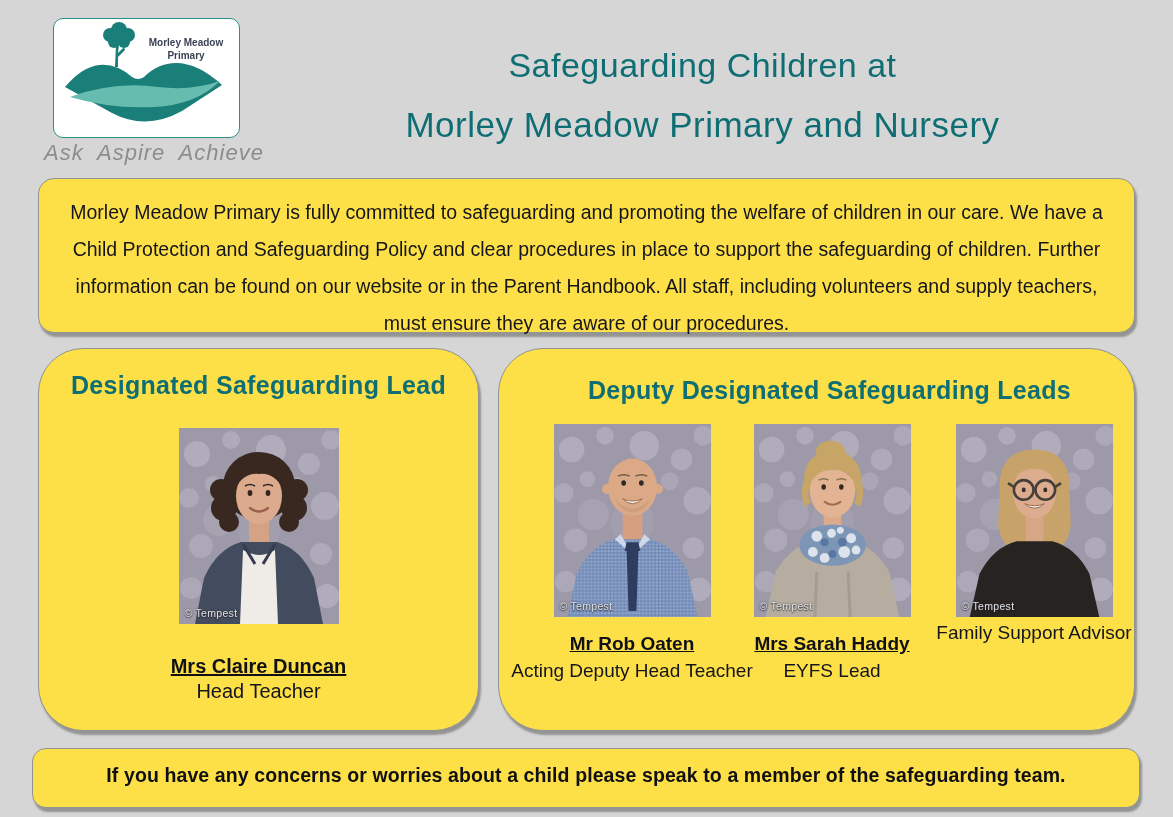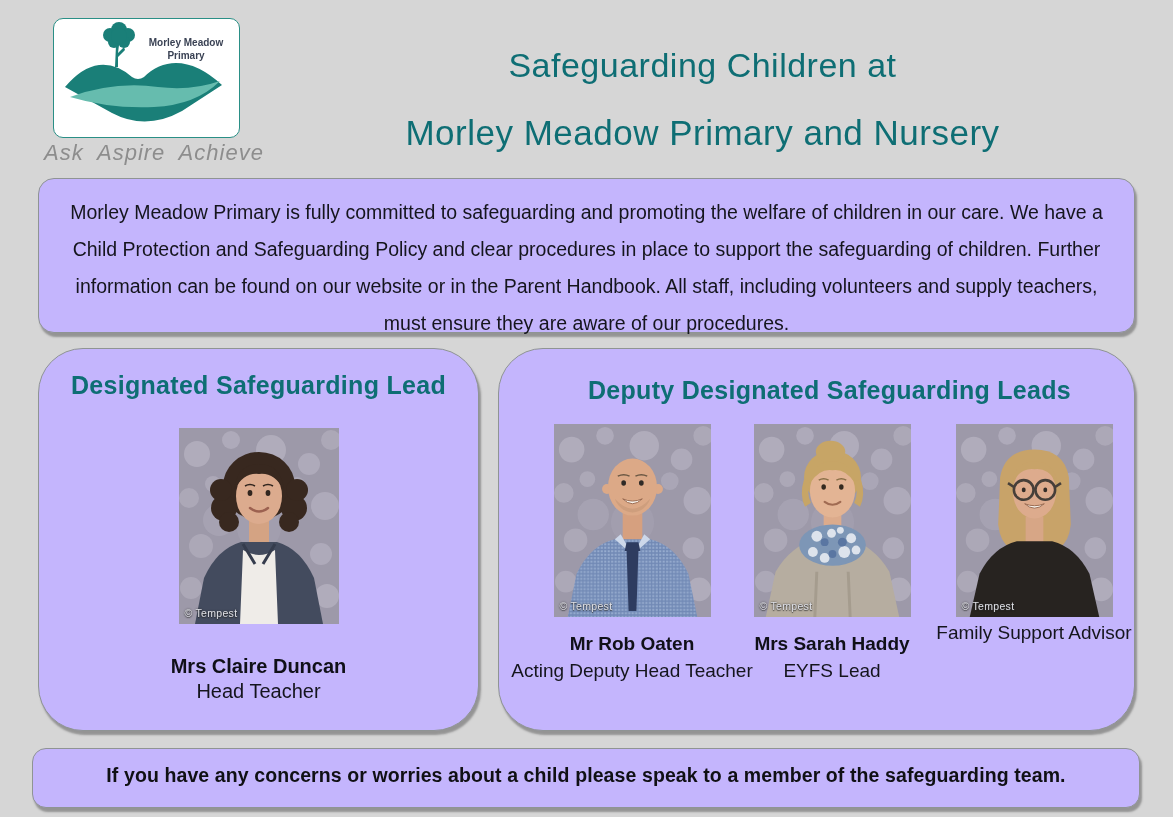--- a/index.html
+++ b/index.html
@@ -21,24 +21,24 @@
     position:absolute;left:44px;top:140px;width:220px;
     font-size:22px;font-style:italic;color:#8d8d8d;
     letter-spacing:1px;word-spacing:7px;
   }
   
   .title-block{
     position:absolute;left:235px;top:0;width:935px;text-align:center;
     color:#0e6e74;font-weight:normal;letter-spacing:0.5px;
   }
   .title-line1{margin-top:46px;font-size:34px;}
-  .title-line2{margin-top:28px;font-size:35px;}
+  .title-line2{margin-top:20px;font-size:35px;}
   
   .panel{
-    position:absolute;background:#c4b5fd;
+    position:absolute;background:#fde047;
     border:1.6px solid #8f9494;box-sizing:border-box;
     box-shadow:2px 4px 2px rgba(95,95,95,0.55);
   }
   
   .intro-box{left:38px;top:178px;width:1097px;height:155px;border-radius:16px;}
   .intro-box p{
     margin:0;padding:15px 26px 0;font-size:19.5px;line-height:37px;
     text-align:center;color:#15151d;
   }
   
@@ -51,21 +51,21 @@
   .photo{
     position:relative;background:#9d99a9;overflow:hidden;
   }
   .photo svg{display:block;width:100%;height:100%;}
   .watermark{
     position:absolute;left:6px;bottom:5px;font-size:10.5px;color:#dfe0e6;
     letter-spacing:0.3px;
     text-shadow:0 0 2px rgba(40,40,40,0.9),0 1px 1px rgba(40,40,40,0.7);
   }
   .dsl-photo{width:160px;height:196px;margin:28px auto 0;}
-  .pname{margin-top:31px;font-size:20px;font-weight:bold;text-align:center;color:#101018;}
+  .pname{margin-top:31px;font-size:20px;font-weight:bold;text-align:center;color:#101018;text-decoration:underline;}
   .prole{margin-top:2px;font-size:20px;text-align:center;color:#15151d;}
   .dep{position:absolute;top:75px;width:254px;text-align:center;}
   .dep .photo{width:157px;height:193px;margin:0 auto;}
   .dep .pname{margin-top:16px;font-size:19px;}
   .dep .prole{margin-top:5px;font-size:19px;}
   .dep1{left:6px;}
   .dep2{left:206px;}
   .dep3{left:408px;}
   
   .footer-box{left:32px;top:748px;width:1108px;height:60px;border-radius:14px;}

